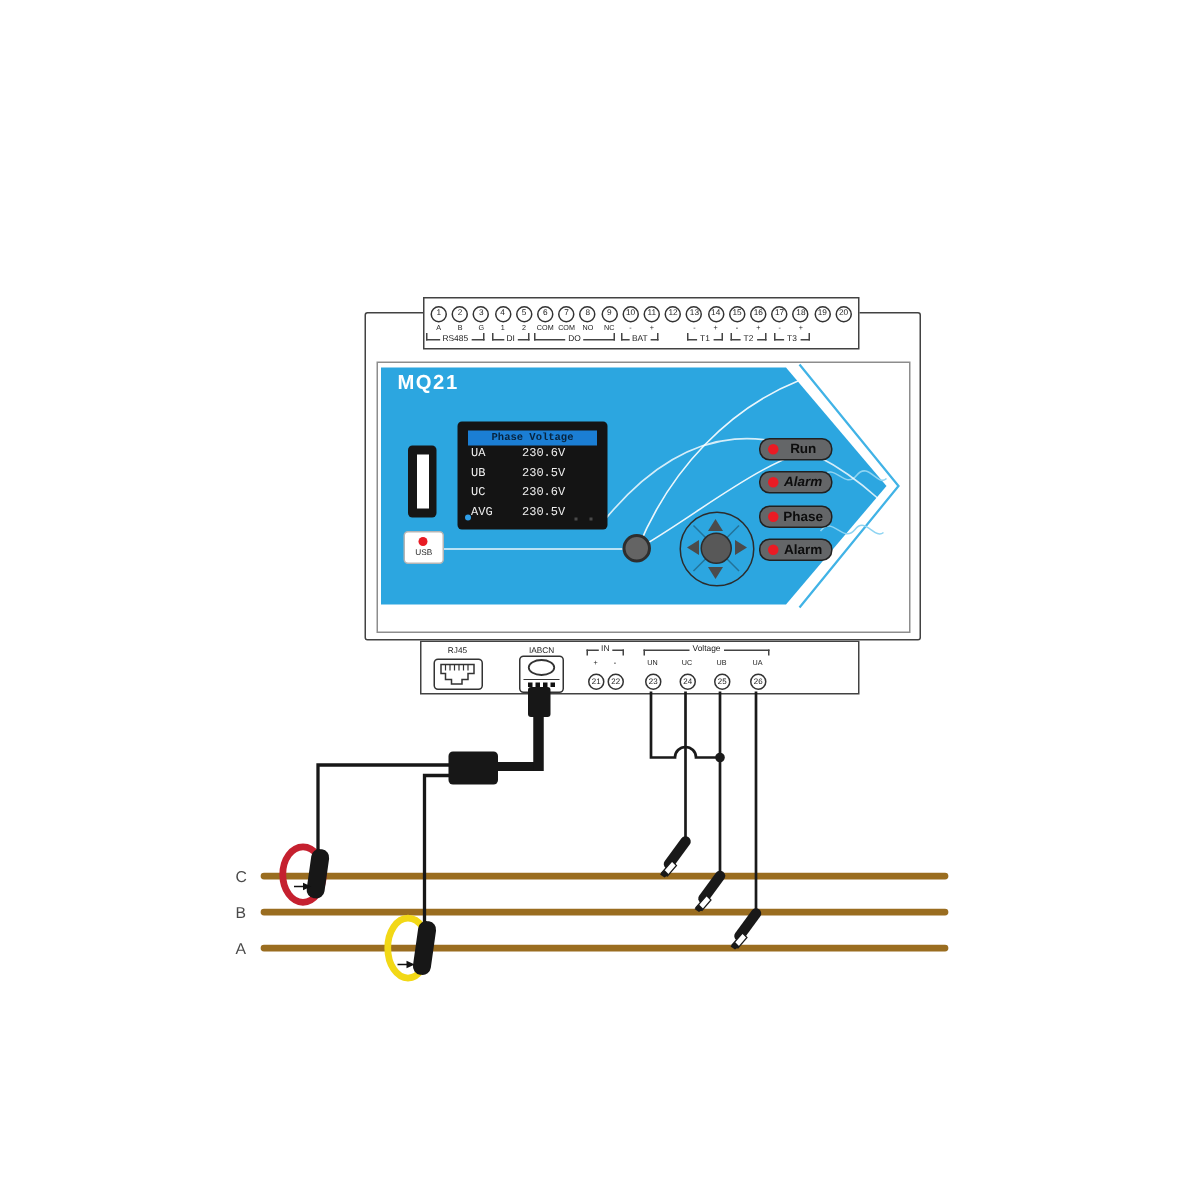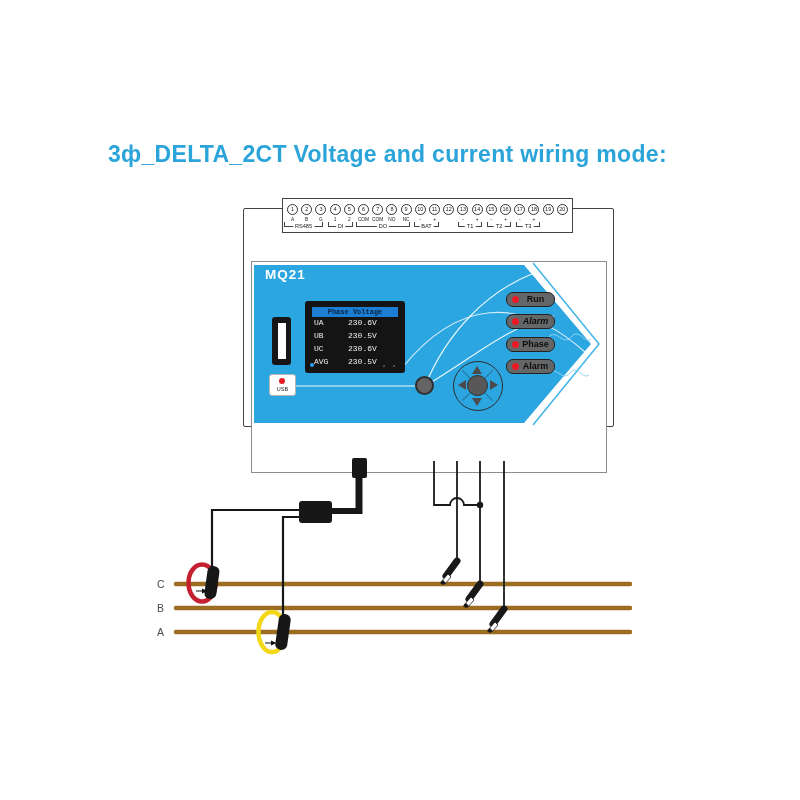--- a/index.html
+++ b/index.html
@@ -6,21 +6,21 @@
   #stage{position:relative;width:800px;height:800px;background:#fff;overflow:hidden;
          font-family:"Liberation Sans",sans-serif;}
   .abs{position:absolute;}
   
   #title{left:108px;top:141px;font-size:23px;font-weight:600;color:#2ba4da;letter-spacing:.3px;}
   
   .case{background:#fff;border:1.6px solid #424242;box-sizing:border-box;}
   #main-body{left:243px;top:208px;width:371px;height:219px;border-radius:2px;z-index:1;}
   #top-strip{left:282px;top:198px;width:291px;height:35px;z-index:2;}
   #bottom-strip{left:280px;top:427px;width:293px;height:36px;z-index:2;}
-  #inset{left:251px;top:261px;width:356px;height:212px;border:1px solid #8d8d8d;z-index:3;box-sizing:border-box;background:#fff;}
+  #inset{left:251px;top:241px;width:356px;height:181px;border:1px solid #8d8d8d;z-index:3;box-sizing:border-box;background:#fff;}
   
   #term-row{position:absolute;left:3px;top:5px;right:3px;display:flex;justify-content:space-between;}
   .tcell{width:13px;display:flex;flex-direction:column;align-items:center;}
   .tcirc{width:9px;height:9px;border:1px solid #333;border-radius:50%;font-size:5.5px;color:#222;
          display:flex;align-items:center;justify-content:center;line-height:1;}
   .tpin{font-size:4.8px;color:#222;margin-top:2px;height:6px;line-height:6px;white-space:nowrap;}
   .bracket{position:absolute;border:1px solid #444;border-top:none;height:5px;box-sizing:border-box;}
   .bracket>span{position:absolute;left:50%;bottom:-4px;transform:translateX(-50%);background:#fff;
                 padding:0 2px;font-size:5.6px;line-height:7px;color:#222;white-space:nowrap;}
   .brackdn{position:absolute;border:1px solid #444;border-bottom:none;height:4px;box-sizing:border-box;}
@@ -66,21 +66,20 @@
   .pinlab{position:absolute;font-size:4.8px;color:#222;transform:translateX(-50%);white-space:nowrap;}
   .bcirc{position:absolute;width:9px;height:9px;border:1px solid #333;border-radius:50%;font-size:5.3px;color:#222;
          display:flex;align-items:center;justify-content:center;}
   #wires-svg{position:absolute;left:0;top:0;z-index:5;pointer-events:none;}
 </style>
 </head>
 <body>
 
 <div id="stage">
 
-  <div class="abs" id="title">3ф_DELTA_2CT Voltage and current wiring  mode:</div>
 
   <div class="abs case" id="main-body"></div>
 
   <div class="abs case" id="top-strip">
     <div id="term-row">
       <div class="tcell">
           <div class="tcirc">1</div>
           <div class="tpin">A</div>
         </div>
       <div class="tcell">

